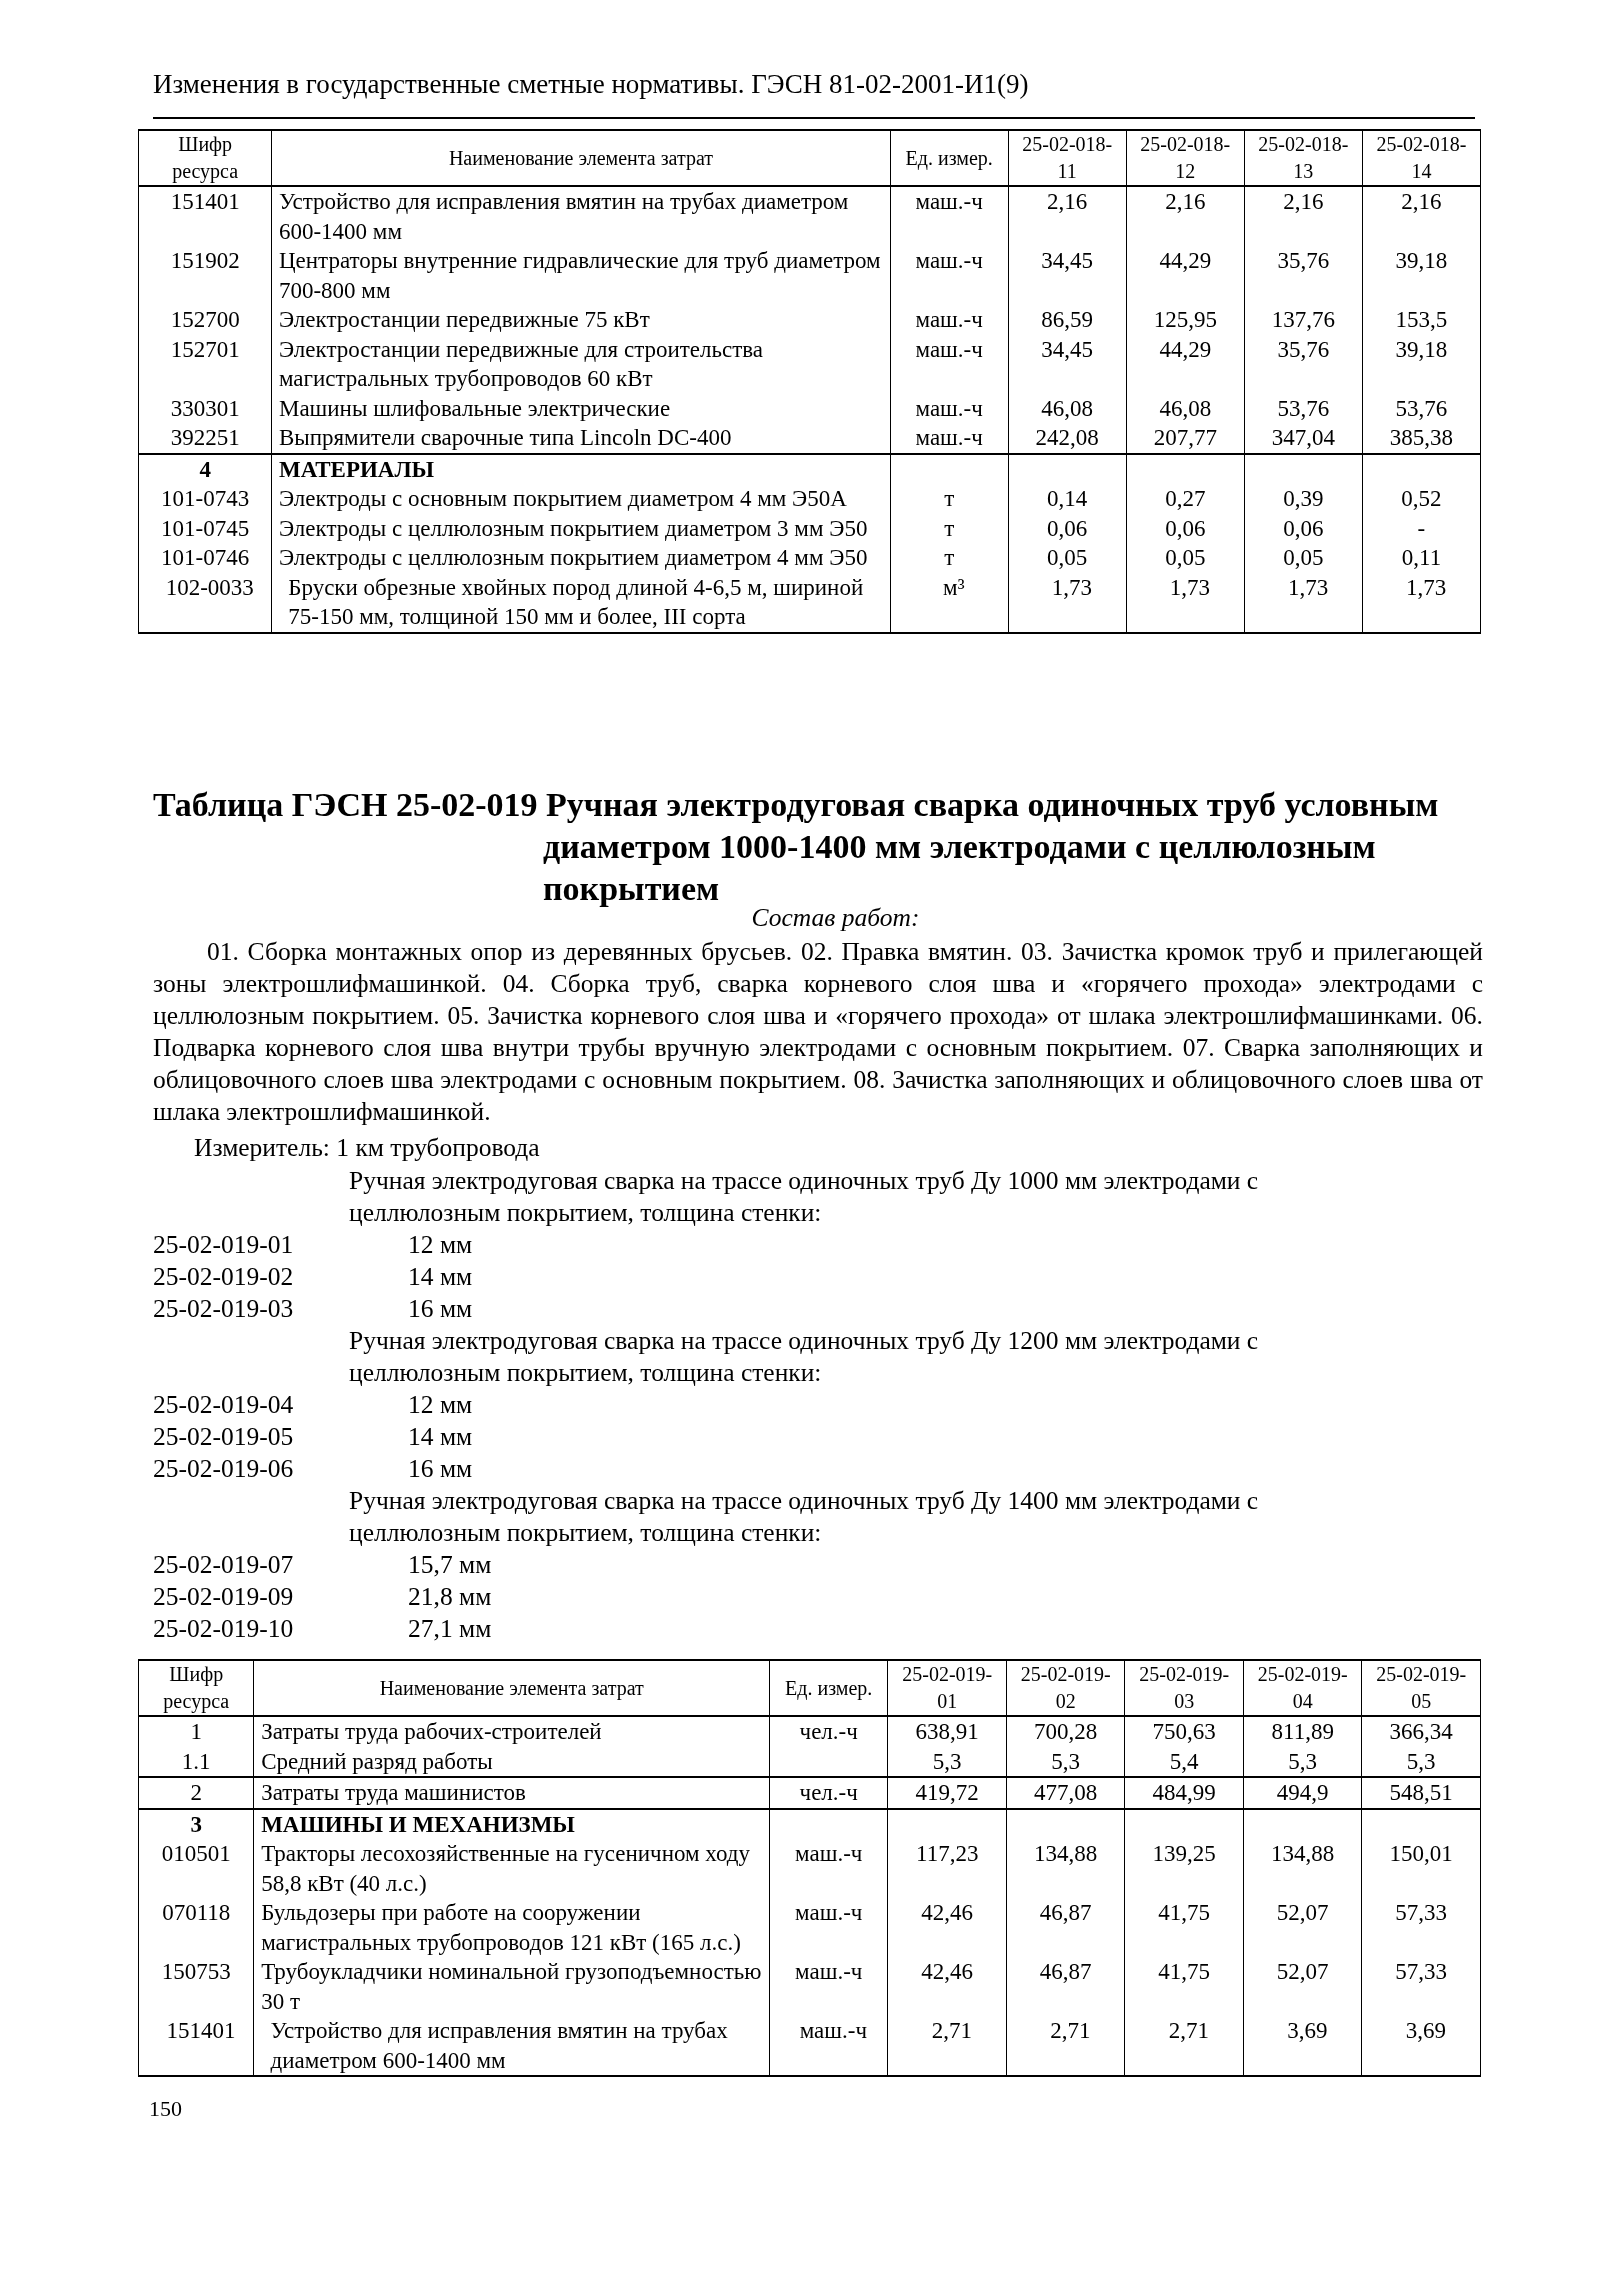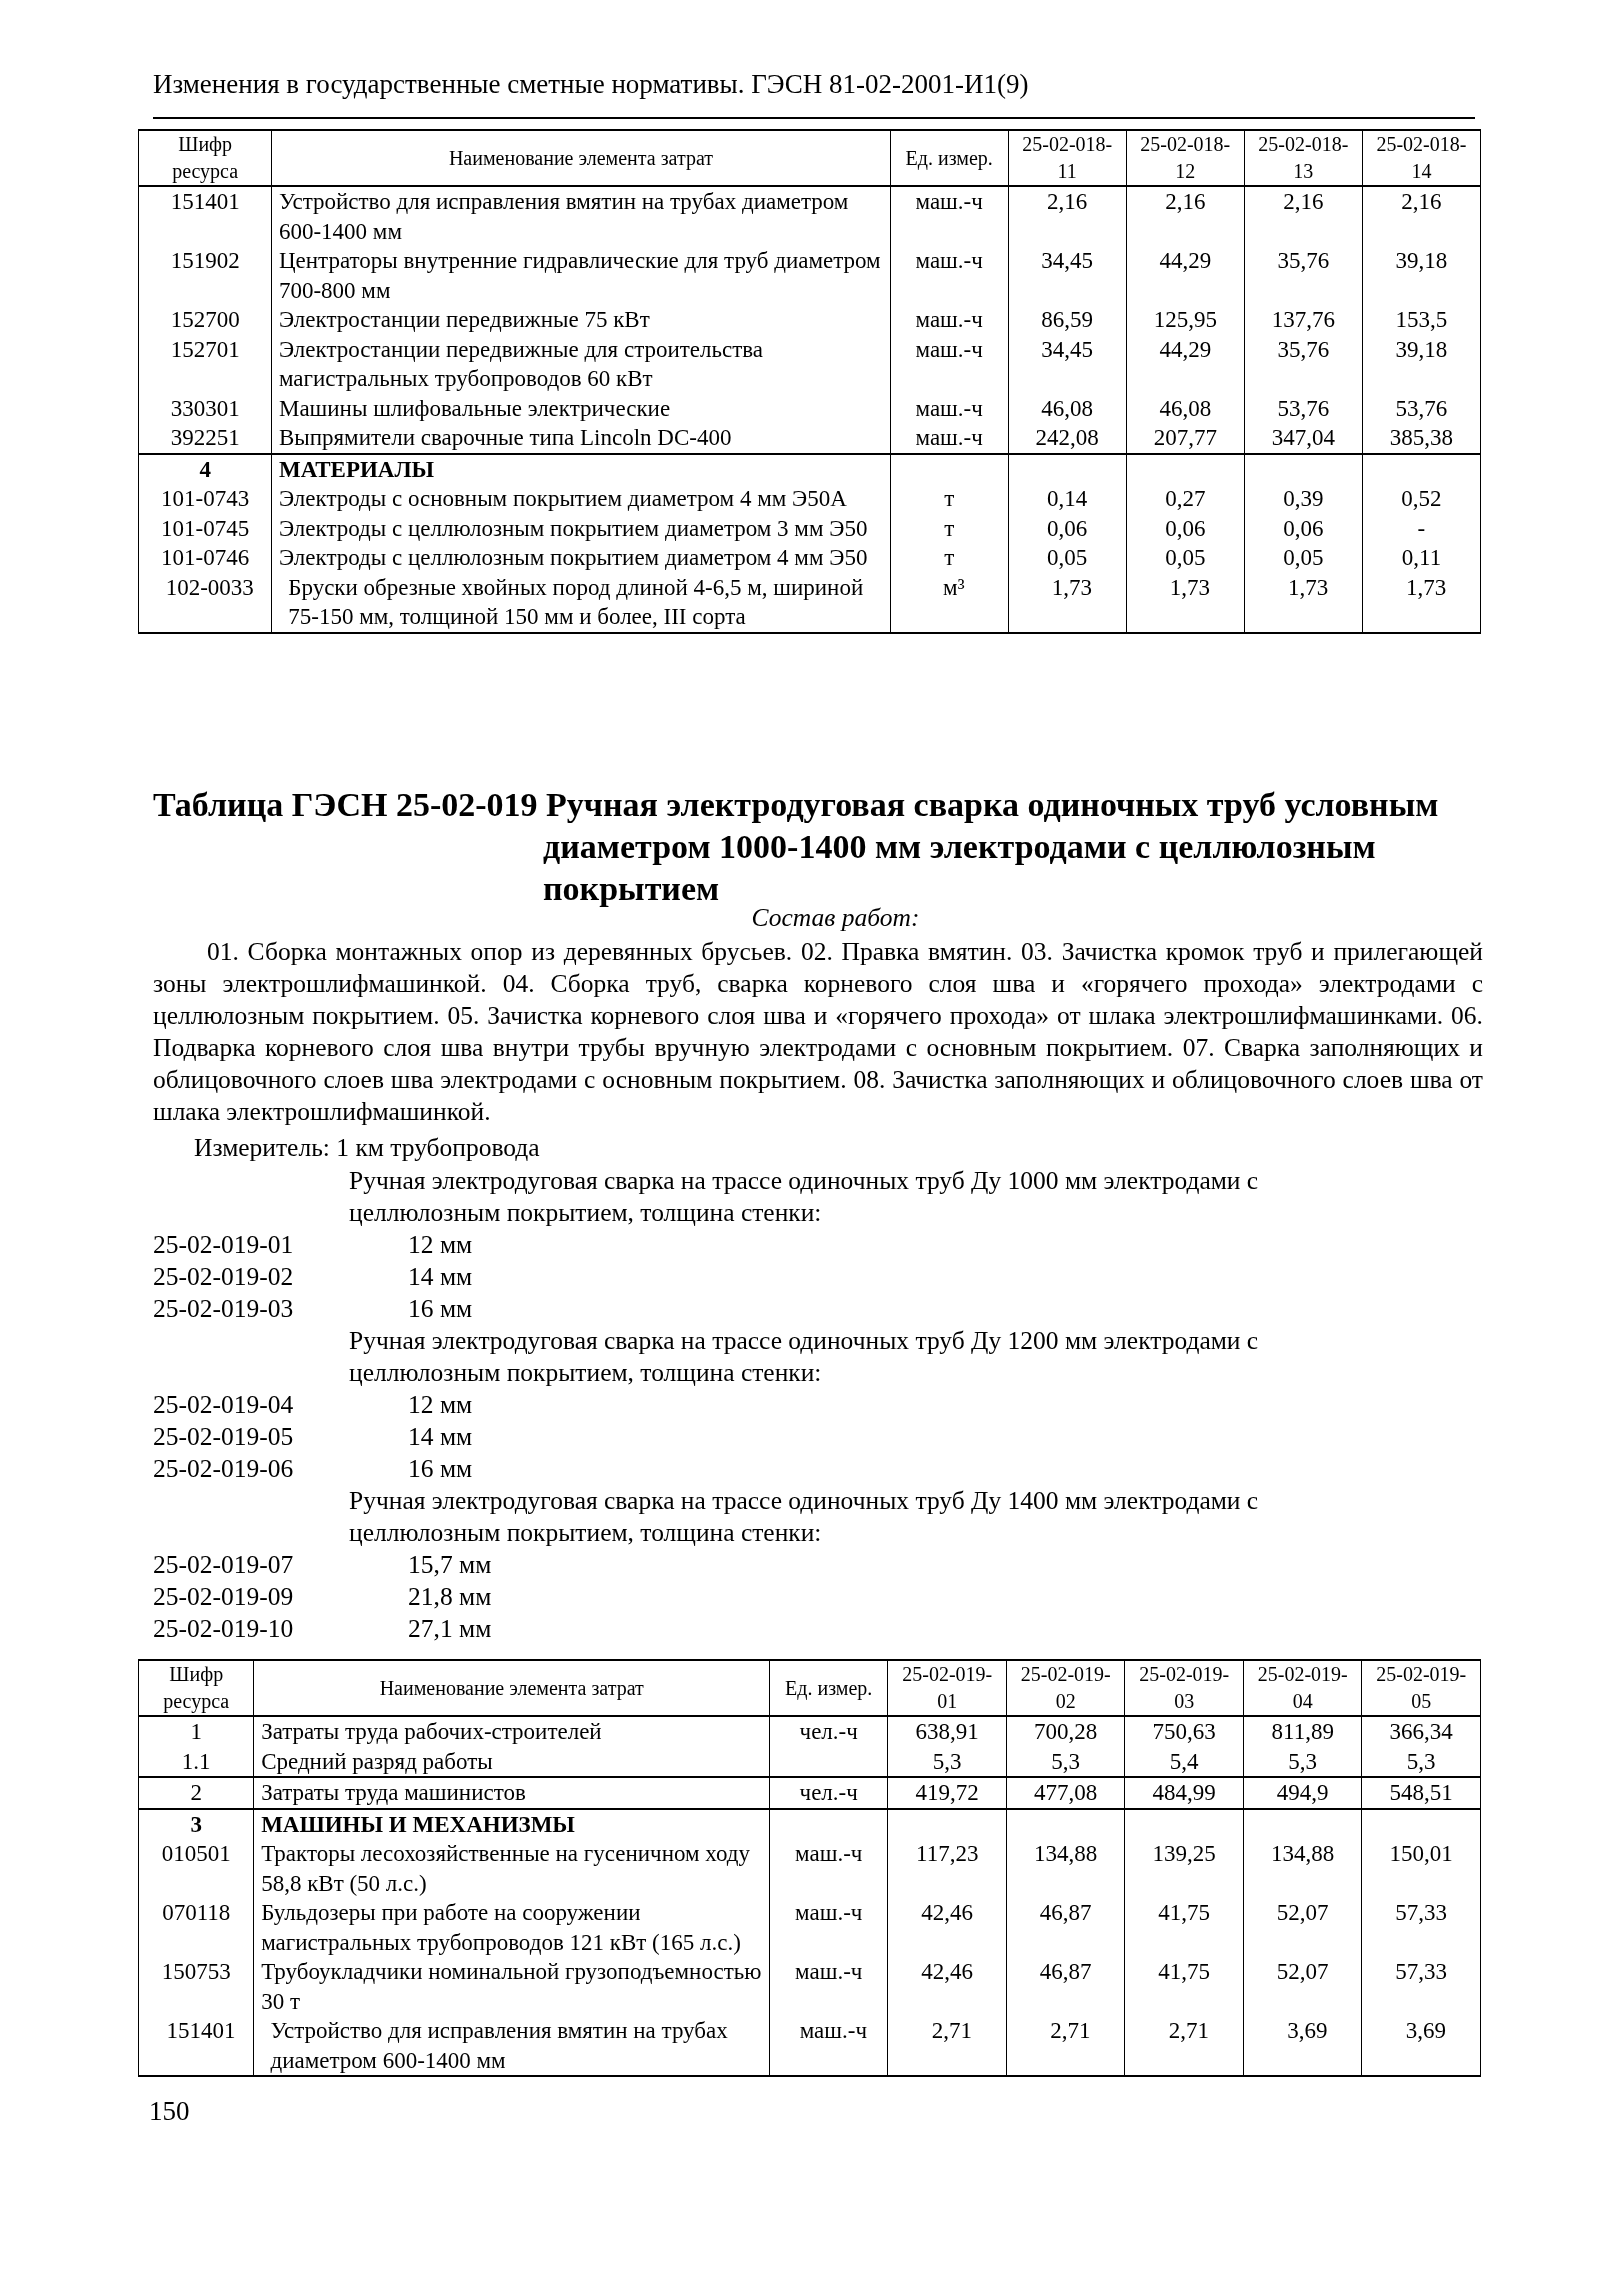--- a/index.html
+++ b/index.html
@@ -17,21 +17,21 @@
   #t2 { top:1659px; }
   .title { position:absolute; left:153px; top:784px; width:1327px; font-size:34px; font-weight:bold; line-height:42px; }
   .title .l2 { padding-left:390px; display:block; }
   .subtitle { position:absolute; left:0; width:1623px; top:903px; text-align:center; font-style:italic; font-size:25.5px;padding-left:24px; }
   .para { position:absolute; left:153px; top:936px; width:1330px; font-size:25.5px; line-height:32px; text-align:justify; text-indent:54px; }
   .measure { position:absolute; left:194px; top:1133px; font-size:25.5px; }
   .variants { position:absolute; left:153px; top:1165px; width:1330px; font-size:25.5px; line-height:32px; }
   .vgroup-title { padding-left:196px; width:1005px; }
   .vrow { display:flex; }
   .vcode { width:255px; }
-  .pagenum { position:absolute; left:149px; top:2096px; font-size:27px; }
+  .pagenum { position:absolute; left:149px; top:2096px; font-size:22px; }
 </style>
 </head>
 <body>
 
 <div class="header">Изменения в государственные сметные нормативы. ГЭСН 81-02-2001-И1(9)</div>
 
 <table id="t1">
   <colgroup>
       <col style="width:114px">
       <col style="width:529px">
@@ -262,21 +262,21 @@
     <td class="bold">МАШИНЫ И МЕХАНИЗМЫ</td>
     <td></td>
         <td></td>
         <td></td>
         <td></td>
         <td></td>
         <td></td>
   </tr>
   <tr>
     <td class="c">010501</td>
-    <td>Тракторы лесохозяйственные на гусеничном ходу 58,8 кВт (50 л.с.)</td>
+    <td>Тракторы лесохозяйственные на гусеничном ходу 58,8 кВт (40 л.с.)</td>
     <td class="c">маш.-ч</td>
     <td class="n">117,23</td>
     <td class="n">134,88</td>
     <td class="n">139,25</td>
     <td class="n">134,88</td>
     <td class="n">150,01</td>
   </tr>
   <tr>
     <td class="c">070118</td>
     <td>Бульдозеры при работе на сооружении магистральных трубопроводов 121 кВт (165 л.с.)</td>

